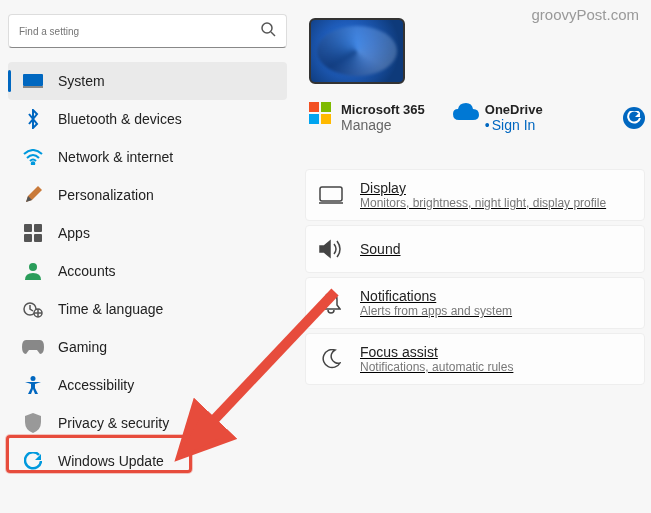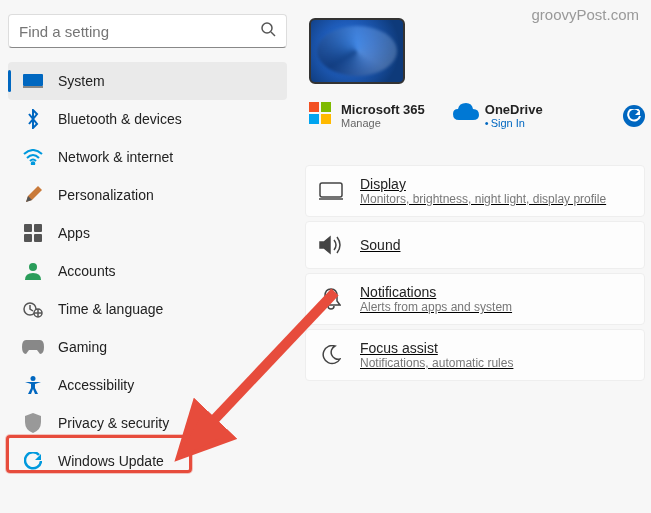--- a/index.html
+++ b/index.html
@@ -3,40 +3,40 @@
   <meta charset="utf-8">
   <style>
     * { margin: 0; padding: 0; box-sizing: border-box; font-family: 'Segoe UI', sans-serif; }
     body { width: 651px; height: 513px; background: #f7f7f7; position: relative; overflow: hidden; }
     .watermark { position: absolute; top: 6px; right: 12px; color: #999; font-size: 15px; z-index: 100; }
     
     .layout { display: flex; height: 100%; padding-top: 4px; }
     
     .sidebar { width: 295px; padding: 10px 8px 0 8px; flex-shrink: 0; }
     .search-box { display: flex; align-items: center; background: #fff; border: 1px solid #ddd; border-radius: 4px; height: 34px; padding: 0 10px; margin-bottom: 14px; border-bottom: 1px solid #888; }
-    .search-box input { border: none; outline: none; flex: 1; font-size: 15px; background: transparent; }
+    .search-box input { border: none; outline: none; flex: 1; font-size: 10px; background: transparent; }
     .nav-list { list-style: none; }
     .nav-item { display: flex; align-items: center; height: 38px; padding: 0 8px 0 4px; border-radius: 4px; cursor: pointer; font-size: 14px; color: #222; position: relative; }
     .nav-item.active { background: #eaeaea; }
     .nav-item.active::before { content:""; position:absolute; left:0; top:8px; bottom:8px; width:3px; background:#0067c0; border-radius:2px; }
     .nav-icon { width: 22px; height: 22px; margin: 0 14px 0 10px; display: flex; align-items: center; justify-content: center; font-size: 16px; flex-shrink: 0; }
     .nav-label { flex: 1; }
     
     .highlight-box { position: absolute; border: 3px solid #e74c3c; border-radius: 4px; box-shadow: 0 0 0 1px rgba(231,76,60,.3); pointer-events: none; }
     .arrow-overlay { position: absolute; pointer-events: none; }
     
     .main { flex: 1; padding: 14px 6px 0 8px; }
     .hero-thumb { width: 96px; height: 66px; border-radius: 6px; border: 2px solid #333; margin-left: 6px; margin-bottom: 18px; background: radial-gradient(circle at 40% 45%, #2b7de9 0%, #1e5bb8 40%, #0e3a7a 80%); position: relative; overflow: hidden; }
     .hero-thumb::after { content:""; position:absolute; inset:6px; background: conic-gradient(from 120deg at 50% 50%, rgba(255,255,255,.2), rgba(10,40,90,.6), rgba(120,180,255,.35), rgba(255,255,255,.2)); border-radius: 50%; filter: blur(1.5px); }
     
     .accounts-row { display: flex; align-items: center; gap: 28px; margin-left: 6px; margin-bottom: 22px; }
     .acct { display: flex; align-items: flex-start; gap: 8px; }
     .acct-icon { width: 24px; height: 24px; flex-shrink: 0; }
     .acct-title { font-size: 13px; font-weight: 600; color: #222; }
-    .acct-sub { font-size: 11px; color: #666; }
+    .acct-sub { font-size: 14px; color: #666; }
     .acct-sub.link { color: #0067c0; }
     .bullet { color:#0067c0; margin-right:2px; }
     .sync-badge { width: 22px; height: 22px; border-radius: 50%; background:#0067c0; color:#fff; display:flex; align-items:center; justify-content:center; margin-left:auto; }
     
     .cards { display: flex; flex-direction: column; gap: 4px; margin-top: 36px; margin-left: 2px; }
     .card { display: flex; align-items: center; gap: 16px; background: #fdfdfd; border: 1px solid #eee; border-radius: 4px; padding: 10px 12px; cursor: pointer; text-decoration: underline; }
     .card-icon { width: 26px; height: 26px; display:flex; align-items:center; justify-content:center; color:#444; flex-shrink:0; }
     .card-title { font-size: 14px; color:#222; }
     .card-desc { font-size: 12px; color:#777; }
     

